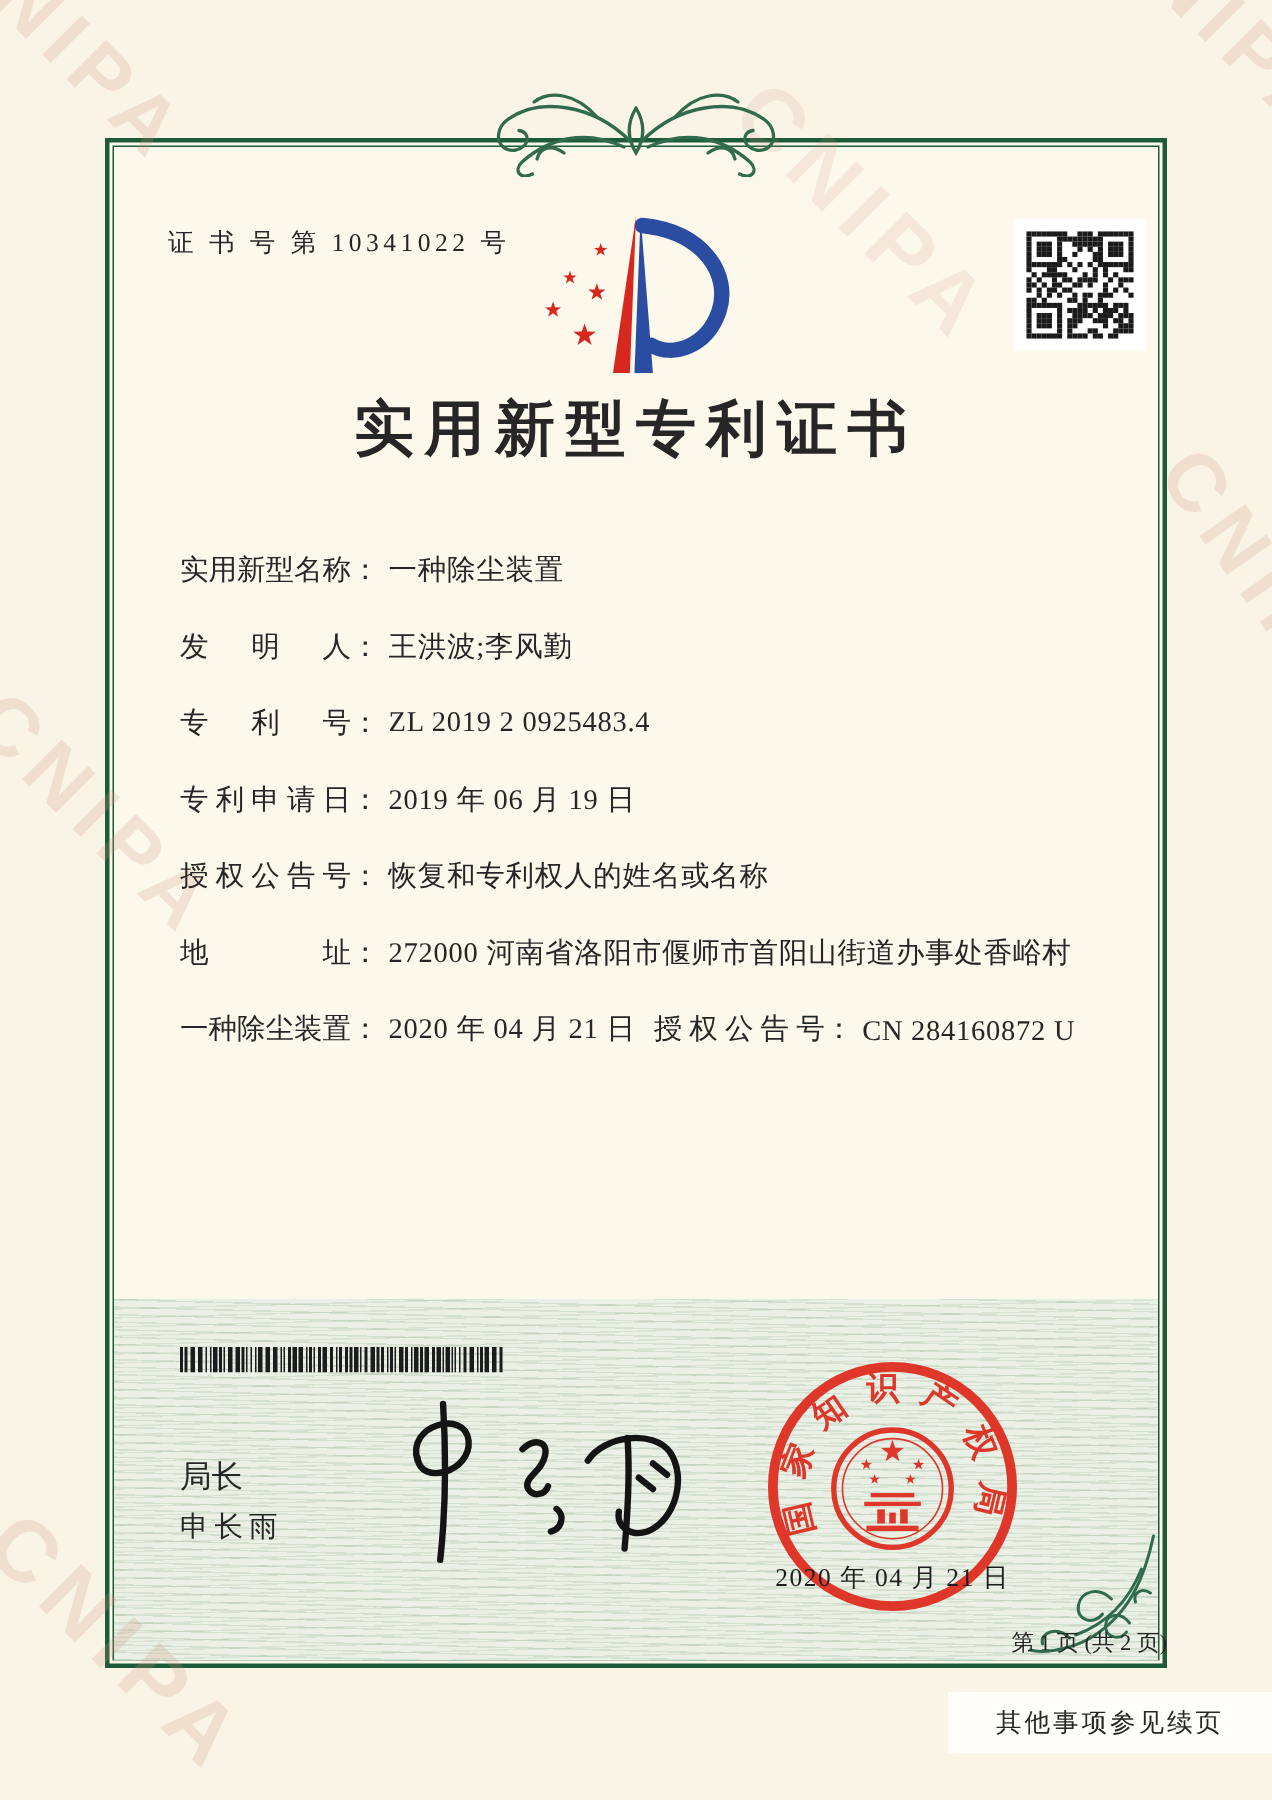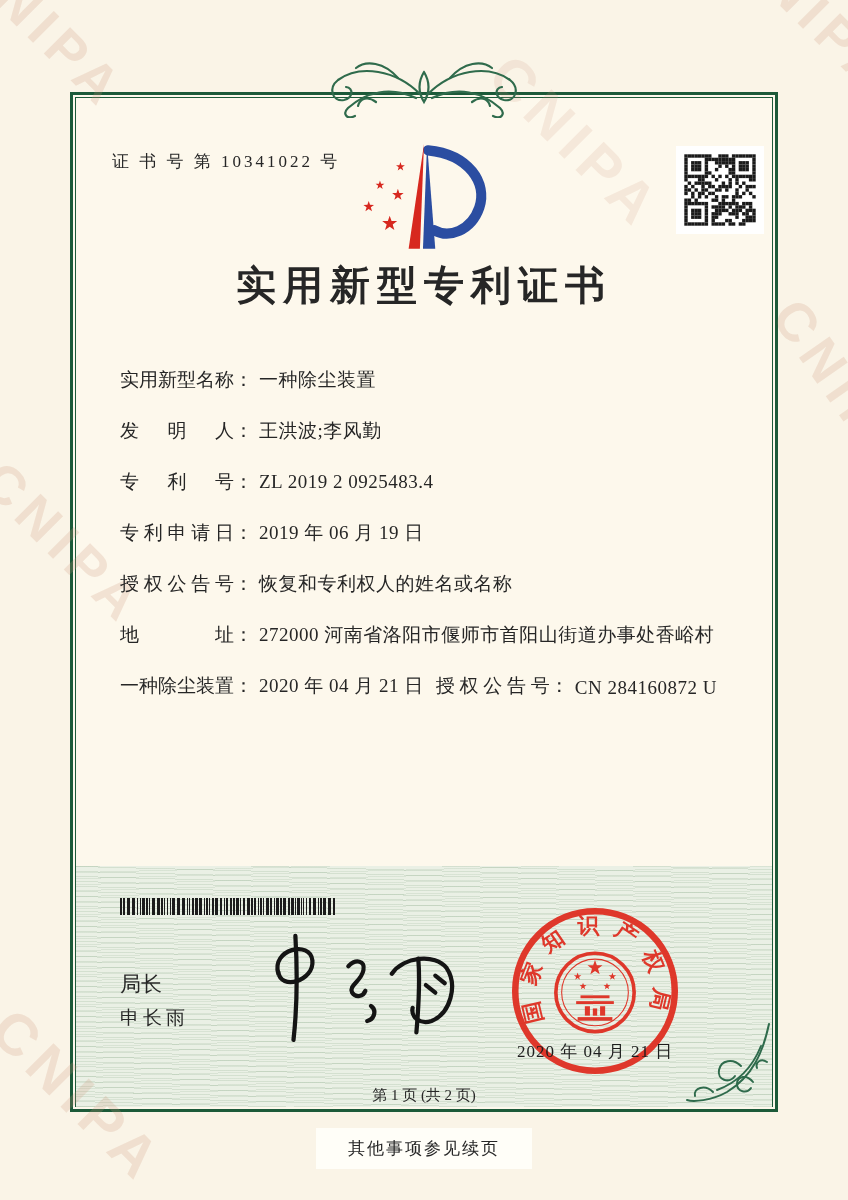--- a/index.html
+++ b/index.html
@@ -65,24 +65,24 @@
     font-family:"Liberation Sans","DejaVu Sans",sans-serif;}
   .sign-name{position:absolute;left:120px;top:1005px;font-size:19px;letter-spacing:4px;
     font-family:"Liberation Sans","DejaVu Sans",sans-serif;}
   .signature{position:absolute;left:250px;top:930px;width:208px;height:114px;}
   .seal{position:absolute;left:508px;top:904px;width:174px;height:174px;}
   .seal-date{
     position:absolute;left:500px;top:1040px;width:190px;text-align:center;
     font-size:17px;letter-spacing:1px;color:#1d1d1d;
   }
   .footer{
-    position:absolute;left:70px;top:1086px;width:708px;text-align:center;font-size:15px;
+    position:absolute;left:70px;top:1086px;width:708px;text-align:right;font-size:15px;
   }
   .note{
-    position:absolute;left:0;top:1128px;width:848px;text-align:center;
+    position:absolute;left:0;top:1128px;width:848px;text-align:right;
   }
   .note span{
     display:inline-block;background:#fffef8;padding:9px 32px;font-size:17px;
     letter-spacing:2px;
   }
 </style>
 </head>
 <body>
 
 <div class="wm wm1">CNIPA</div>

